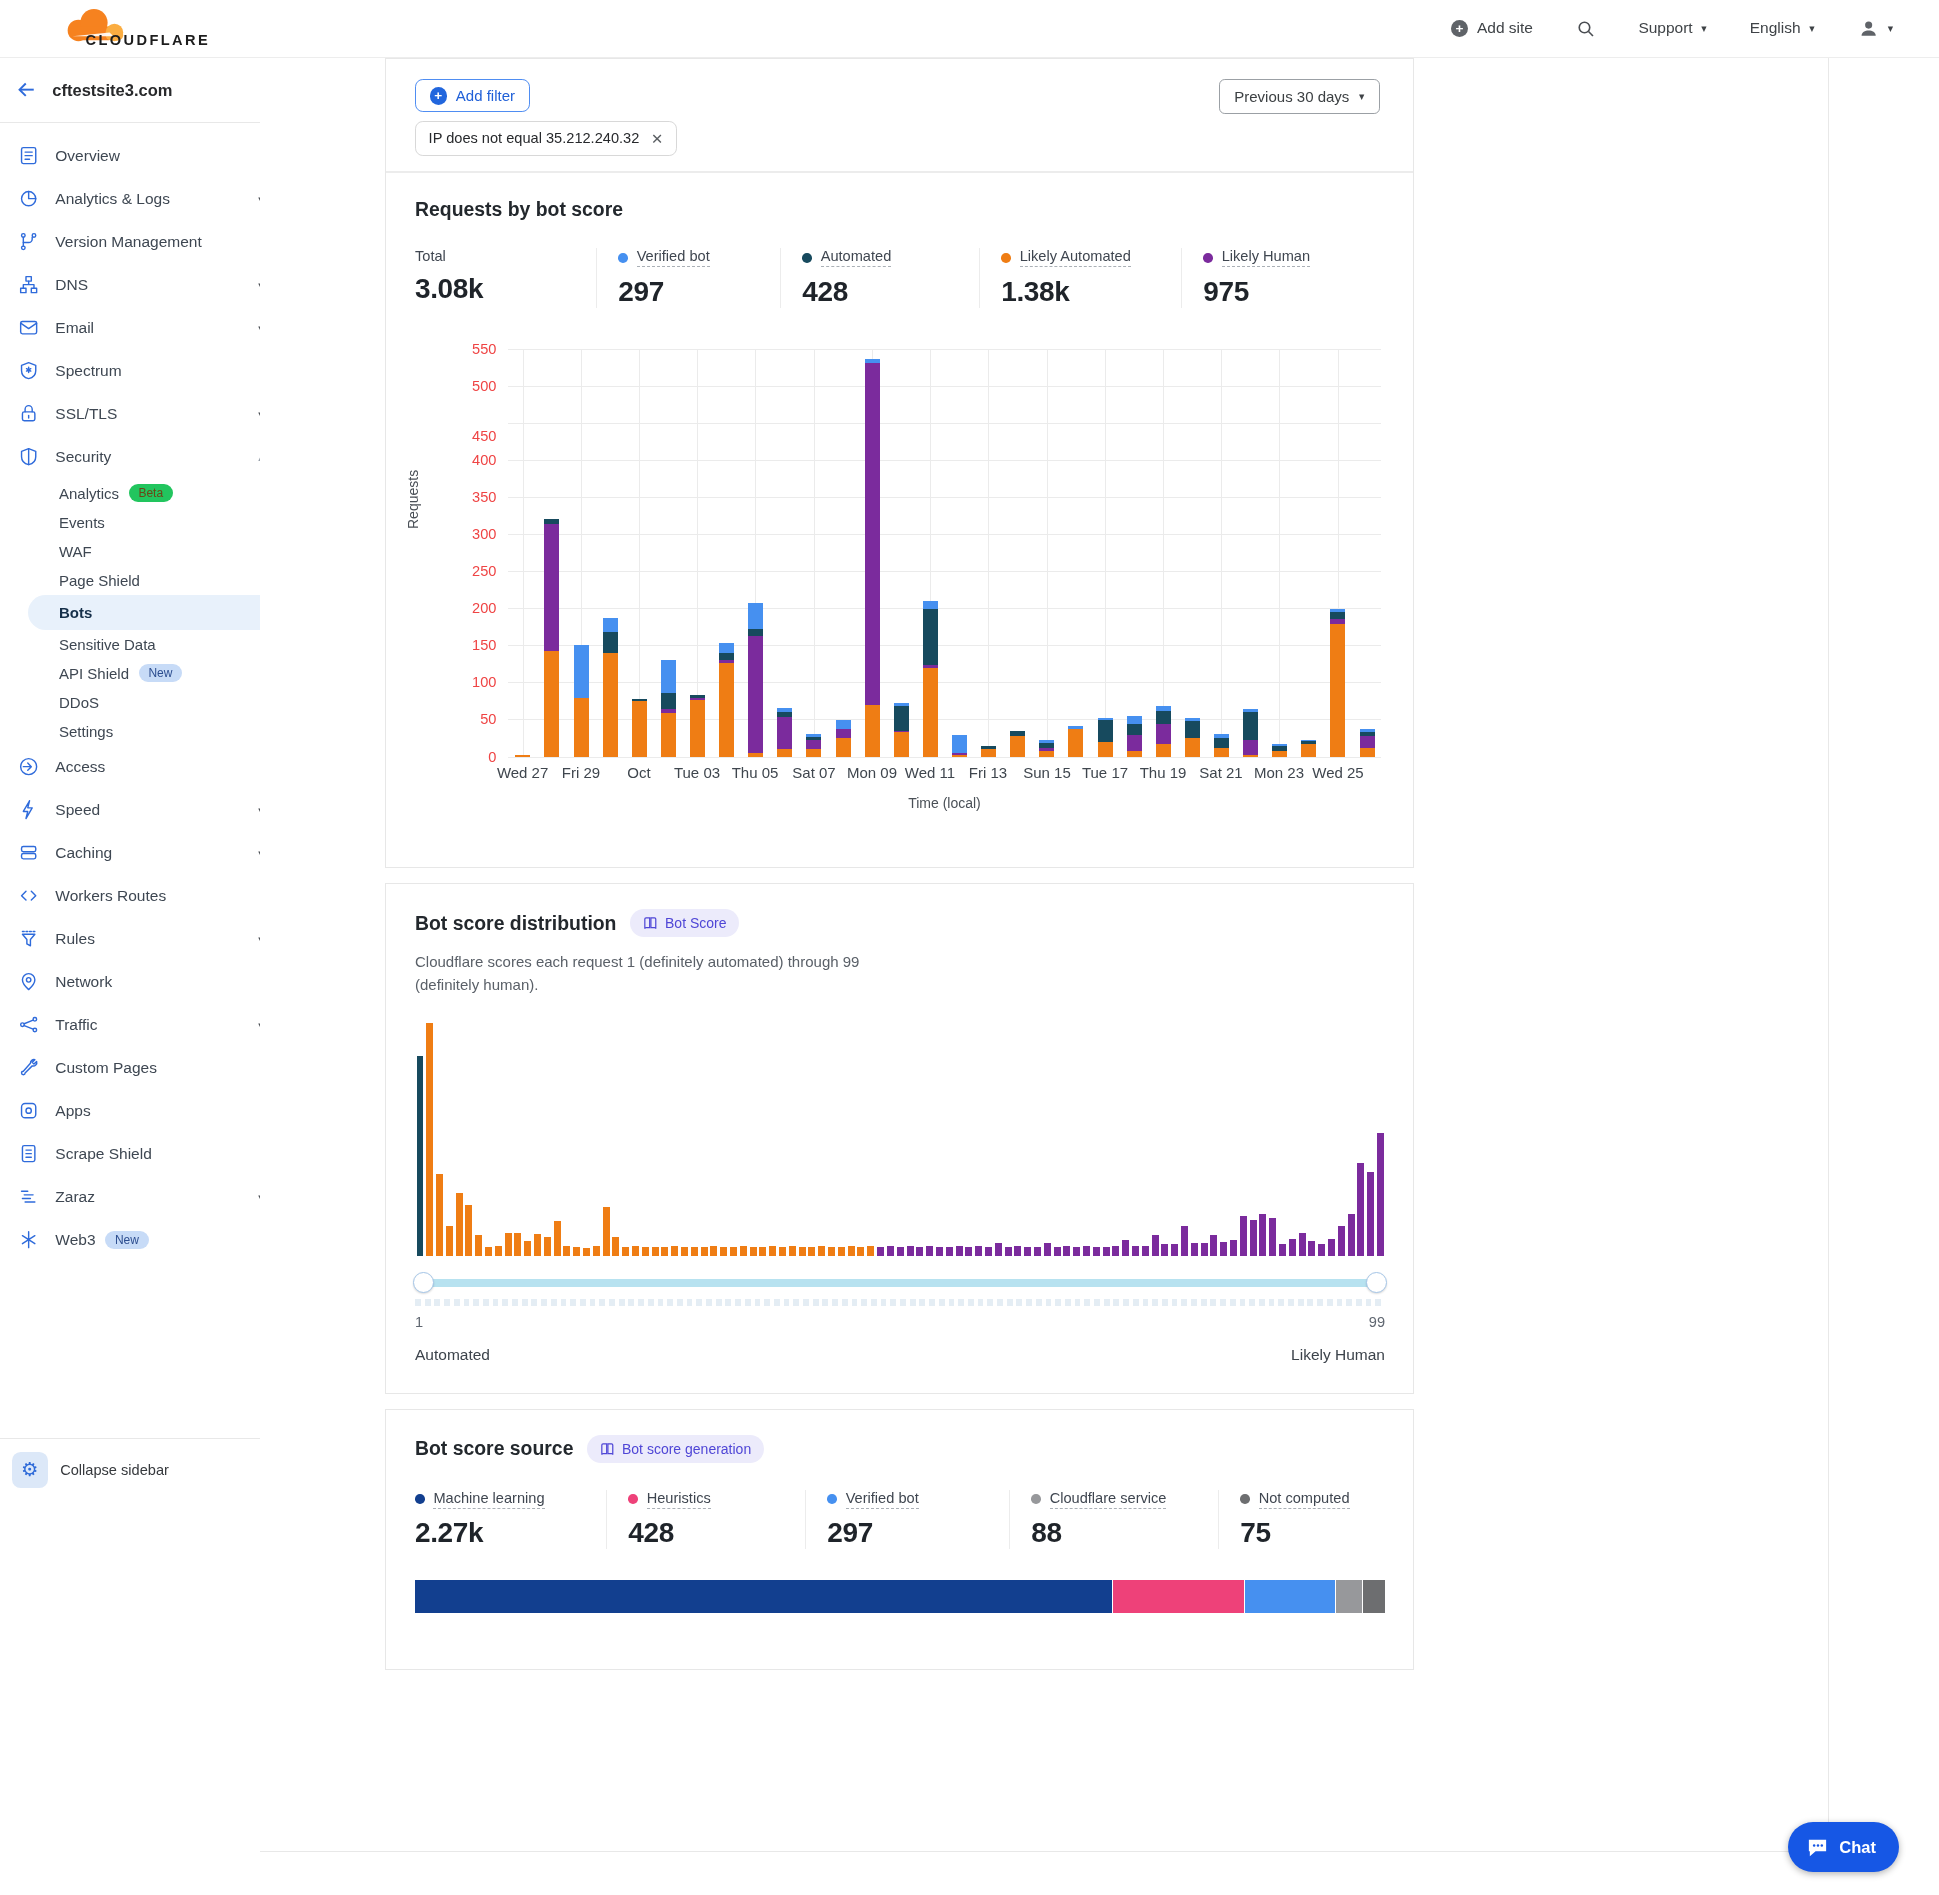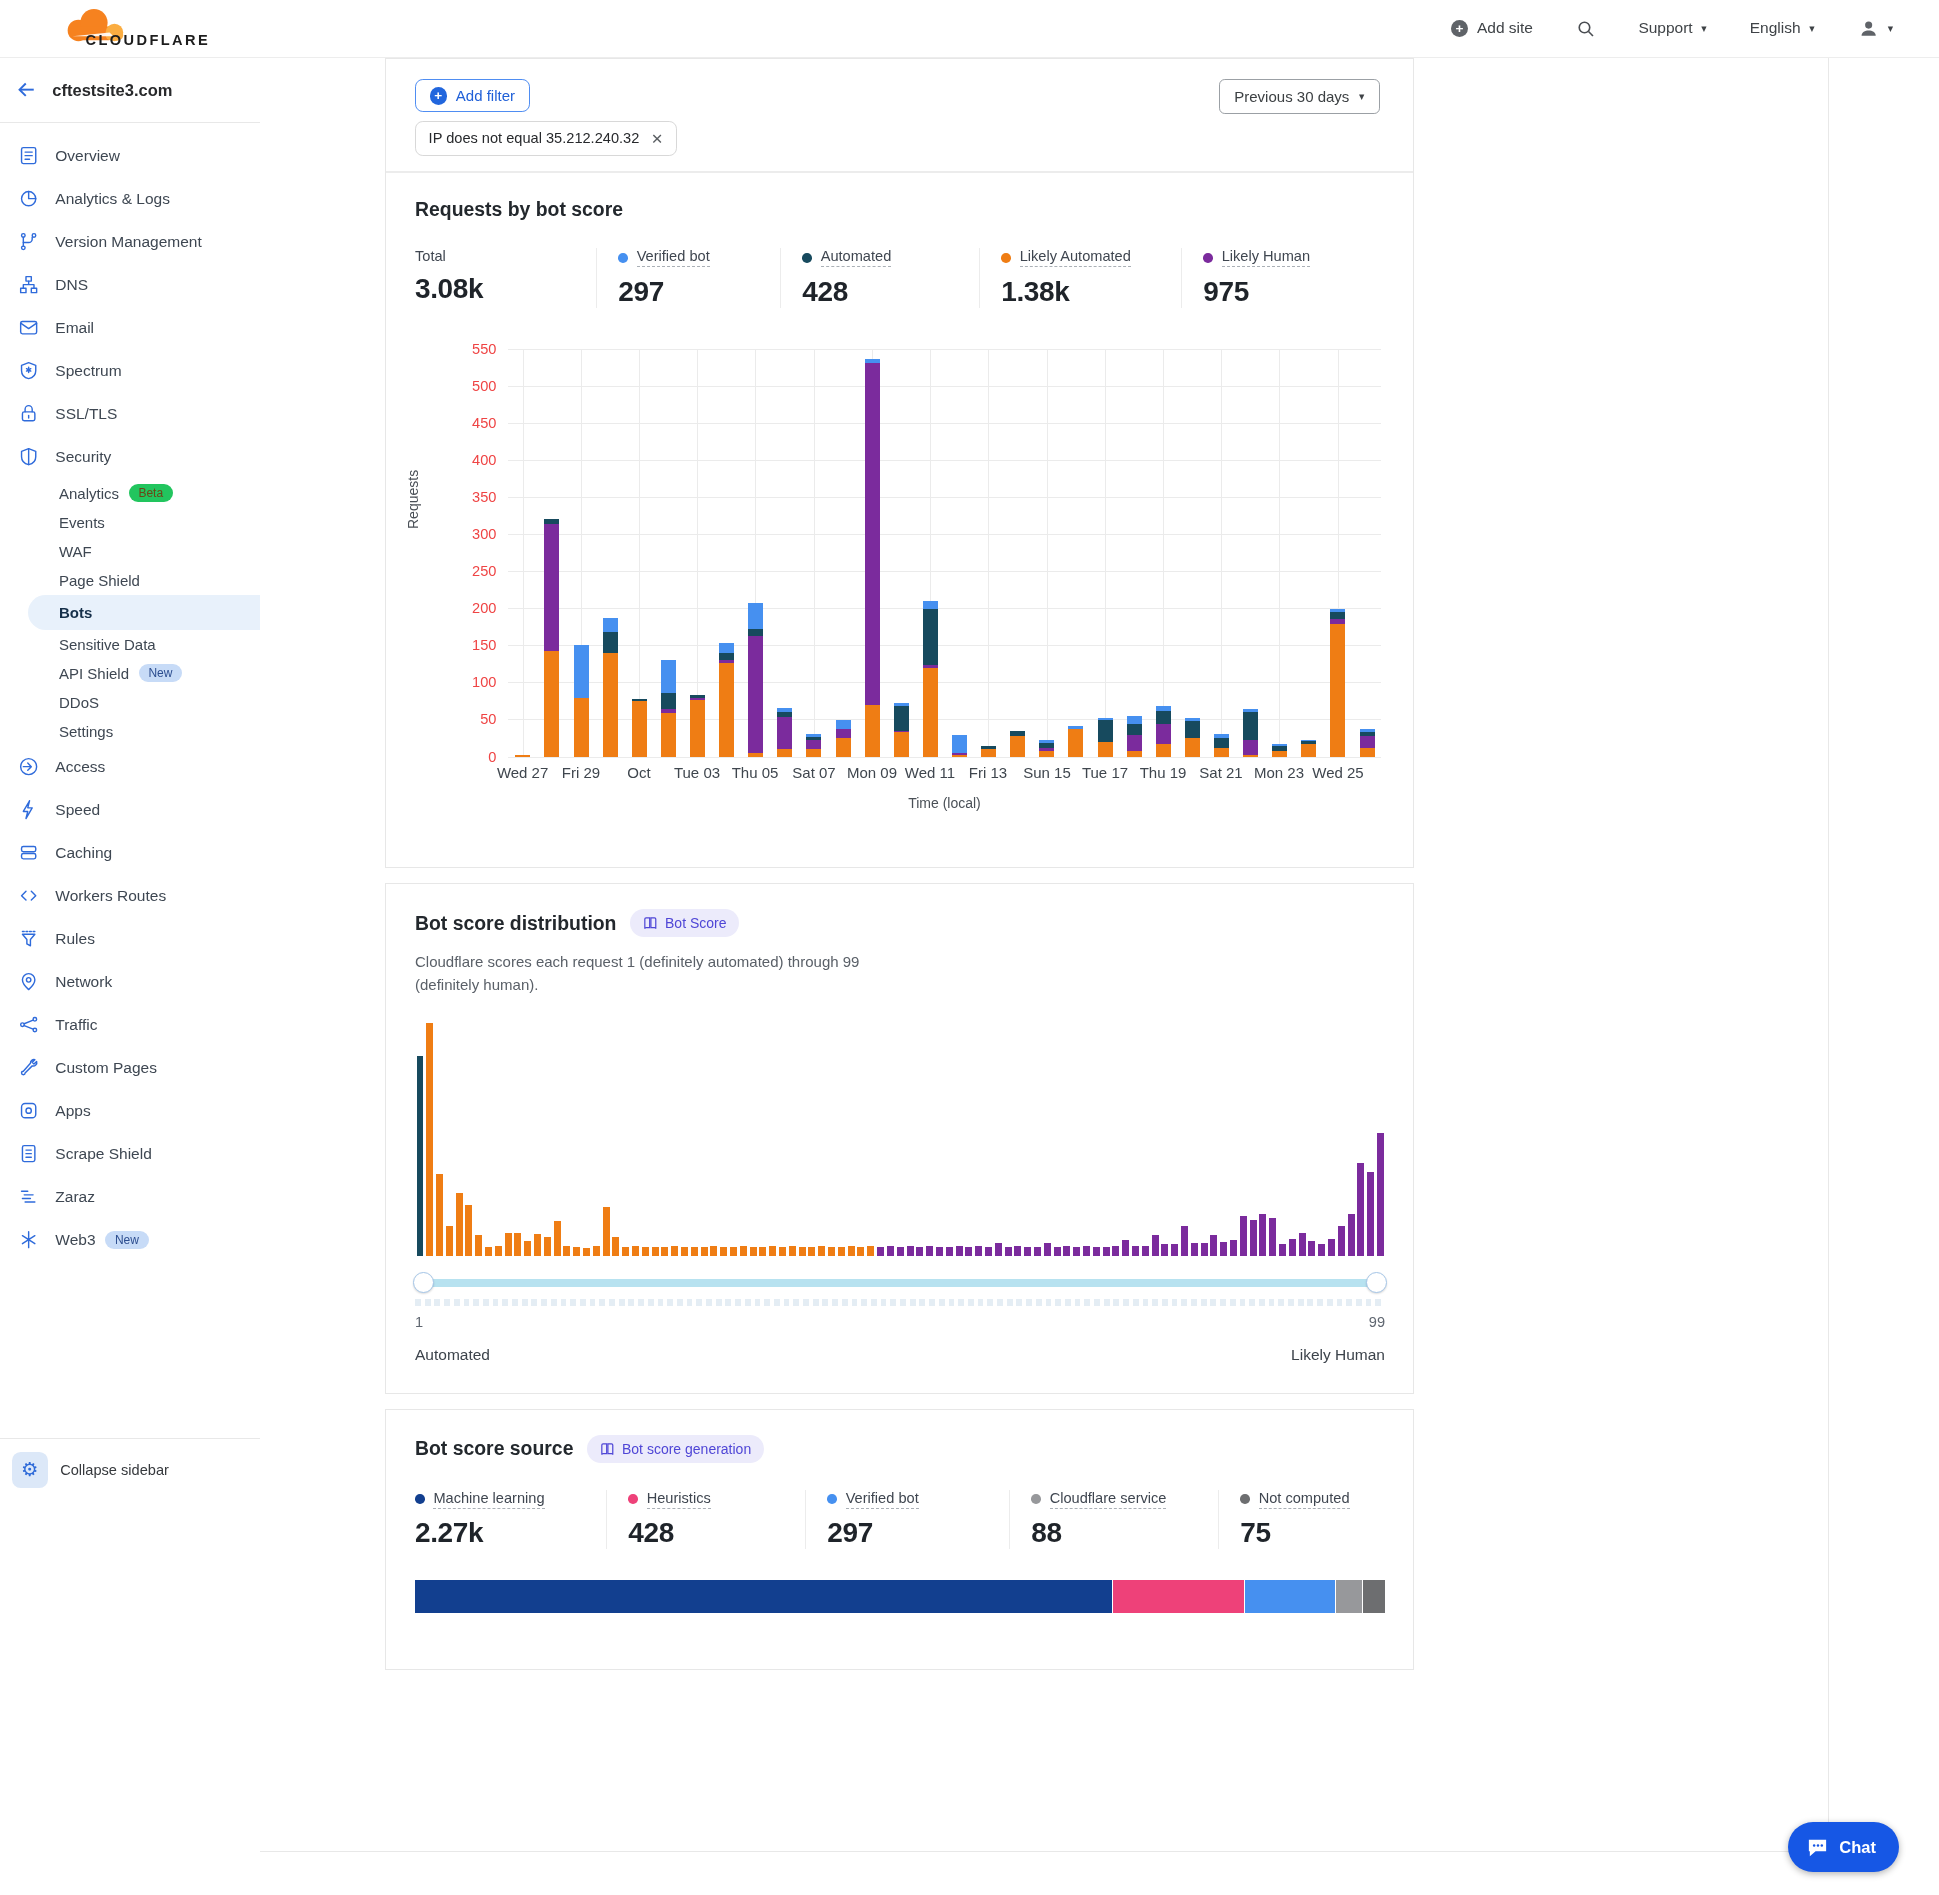--- a/index.html
+++ b/index.html
@@ -7,21 +7,21 @@
   
   .topbar{position:absolute;left:0;top:0;width:1940px;height:58px;background:#fff;border-bottom:1px solid #ededed;display:flex;align-items:center;box-sizing:border-box;padding:0 0 0 15.5px;}
   .logo{display:flex;align-items:flex-end;gap:0;}
   .logo svg{display:block;}
   .logo-text{font-size:14.6px;font-weight:800;letter-spacing:2.4px;color:#1d1d1d;margin-left:-45px;margin-bottom:1.9px;}
   .topnav{margin-left:auto;display:flex;align-items:center;gap:43px;padding-right:47px;font-size:15.5px;color:#3f4347;}
   .topnav .item{display:flex;align-items:center;gap:8.7px;cursor:pointer;}
   .caret{font-size:10.7px;color:#3f4347;}
   .plus-circle{width:17.5px;height:17.5px;border-radius:50%;background:#5f6368;color:#fff;font-size:13.6px;line-height:17.5px;text-align:center;font-weight:700;}
   
-  .sidebar{position:absolute;left:0;top:58px;width:289px;height:1793px;border-right:4px solid #6d28d9;background:#fff;box-sizing:border-box;}
+  .sidebar{position:absolute;left:0;top:58px;width:289px;height:1793px;border-right:6px solid #6d28d9;background:#fff;box-sizing:border-box;}
   .site-header{height:65px;border-bottom:1px solid #e8e8e8;display:flex;align-items:center;padding:0 15.5px;box-sizing:border-box;}
   .site-name{font-size:16.5px;font-weight:700;color:#28292b;margin-left:15.5px;}
   .site-caret{margin-left:auto;color:#37393b;font-size:11.6px;}
   .nav{padding-top:11.6px;}
   .nav-row{height:43px;display:flex;align-items:center;padding-left:17.5px;font-size:15.5px;color:#3e4752;cursor:pointer;}
   .nav-ico{width:21.3px;height:21.3px;margin-right:16.5px;color:#2f6bdb;flex:0 0 21.3px;}
   .nav-ico svg{width:21.3px;height:21.3px;display:block;}
   .nav-chev{margin-left:auto;margin-right:19.4px;color:#4a4f55;font-size:10.7px;}
   .nav-chev.up{color:#98a1ab;}
   .sub-row{height:29px;display:flex;align-items:center;padding-left:59px;font-size:15px;color:#3e4752;cursor:pointer;}
@@ -451,21 +451,21 @@
             <div class="ytick" style="top: 259px;">200</div>
             <div class="gl" style="left: 0px; width: 873px; height: 1px; top: 222px;"></div>
             <div class="ytick" style="top: 222px;">250</div>
             <div class="gl" style="left: 0px; width: 873px; height: 1px; top: 185px;"></div>
             <div class="ytick" style="top: 185px;">300</div>
             <div class="gl" style="left: 0px; width: 873px; height: 1px; top: 148px;"></div>
             <div class="ytick" style="top: 148px;">350</div>
             <div class="gl" style="left: 0px; width: 873px; height: 1px; top: 111px;"></div>
             <div class="ytick" style="top: 111px;">400</div>
             <div class="gl" style="left: 0px; width: 873px; height: 1px; top: 74px;"></div>
-            <div class="ytick" style="top: 74px;">450</div>
+            <div class="ytick" style="top: 87px;">450</div>
             <div class="gl" style="left: 0px; width: 873px; height: 1px; top: 37px;"></div>
             <div class="ytick" style="top: 37px;">500</div>
             <div class="gl" style="left: 0px; width: 873px; height: 1px; top: 0px;"></div>
             <div class="ytick" style="top: 0px;">550</div>
             <div class="gl" style="top: 0px; height: 408px; width: 1px; left: 14.6px;"></div>
             <div class="xtick" style="left: 14.6px;">Wed 27</div>
             <div class="gl" style="top: 0px; height: 408px; width: 1px; left: 73px;"></div>
             <div class="xtick" style="left: 73px;">Fri 29</div>
             <div class="gl" style="top: 0px; height: 408px; width: 1px; left: 131px;"></div>
             <div class="xtick" style="left: 131px;">Oct</div>

